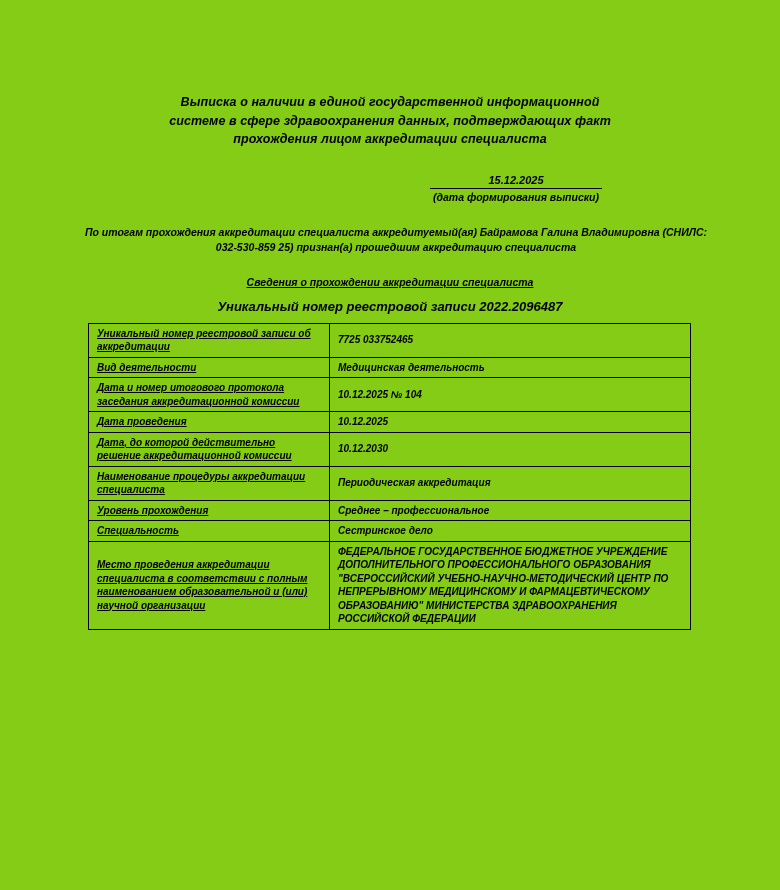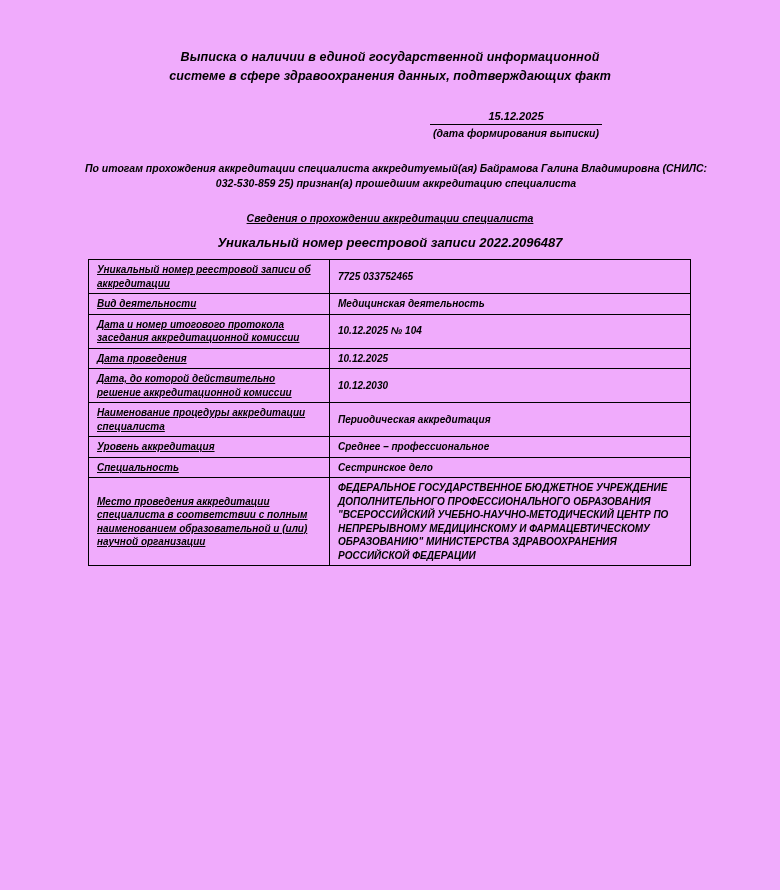--- a/index.html
+++ b/index.html
@@ -7,24 +7,24 @@
   body {
     width: 780px;
     height: 890px;
     font-family: "Liberation Sans", sans-serif;
     color: #000000;
     overflow: hidden;
   }
   .page {
     width: 780px;
     height: 890px;
-    padding-top: 48px;
+    padding-top: 93px;
     font-weight: 700;
     font-style: italic;
-    background: #f0abfc;
+    background: #84cc16;
   }
   .title {
     text-align: center;
     font-size: 12.5px;
     line-height: 18.5px;
     letter-spacing: 0.1px;
   }
   .date-block {
     width: 172px;
     margin: 23px 178px 0 auto;
@@ -77,20 +77,21 @@
   table.acc td.label { padding-right: 14px; text-decoration: underline; }
 </style>
 </head>
 <body>
 
 <div class="page">
 
   <div class="title">
     <div>Выписка о наличии в единой государственной информационной</div>
     <div>системе в сфере здравоохранения данных, подтверждающих факт</div>
+    <div>прохождения лицом аккредитации специалиста</div>
   </div>
 
   <div class="date-block">
     <div class="date">15.12.2025</div>
     <div class="caption">(дата формирования выписки)</div>
   </div>
 
   <div class="intro">
     <div>По итогам прохождения аккредитации специалиста аккредитуемый(ая) Байрамова Галина Владимировна (СНИЛС:</div>
     <div>032-530-859 25) признан(а) прошедшим аккредитацию специалиста</div>
@@ -124,21 +125,21 @@
       </tr>
       <tr>
         <td class="label">Дата, до которой действительно решение аккредитационной комиссии</td>
         <td class="value">10.12.2030</td>
       </tr>
       <tr>
         <td class="label">Наименование процедуры аккредитации специалиста</td>
         <td class="value">Периодическая аккредитация</td>
       </tr>
       <tr>
-        <td class="label">Уровень аккредитация</td>
+        <td class="label">Уровень прохождения</td>
         <td class="value">Среднее – профессиональное</td>
       </tr>
       <tr>
         <td class="label">Специальность</td>
         <td class="value">Сестринское дело</td>
       </tr>
       <tr>
         <td class="label">Место проведения аккредитации специалиста в соответствии с полным наименованием образовательной и (или) научной организации</td>
         <td class="value">ФЕДЕРАЛЬНОЕ ГОСУДАРСТВЕННОЕ БЮДЖЕТНОЕ УЧРЕЖДЕНИЕ ДОПОЛНИТЕЛЬНОГО ПРОФЕССИОНАЛЬНОГО ОБРАЗОВАНИЯ "ВСЕРОССИЙСКИЙ УЧЕБНО-НАУЧНО-МЕТОДИЧЕСКИЙ ЦЕНТР ПО НЕПРЕРЫВНОМУ МЕДИЦИНСКОМУ И ФАРМАЦЕВТИЧЕСКОМУ ОБРАЗОВАНИЮ" МИНИСТЕРСТВА ЗДРАВООХРАНЕНИЯ РОССИЙСКОЙ ФЕДЕРАЦИИ</td>
       </tr>

